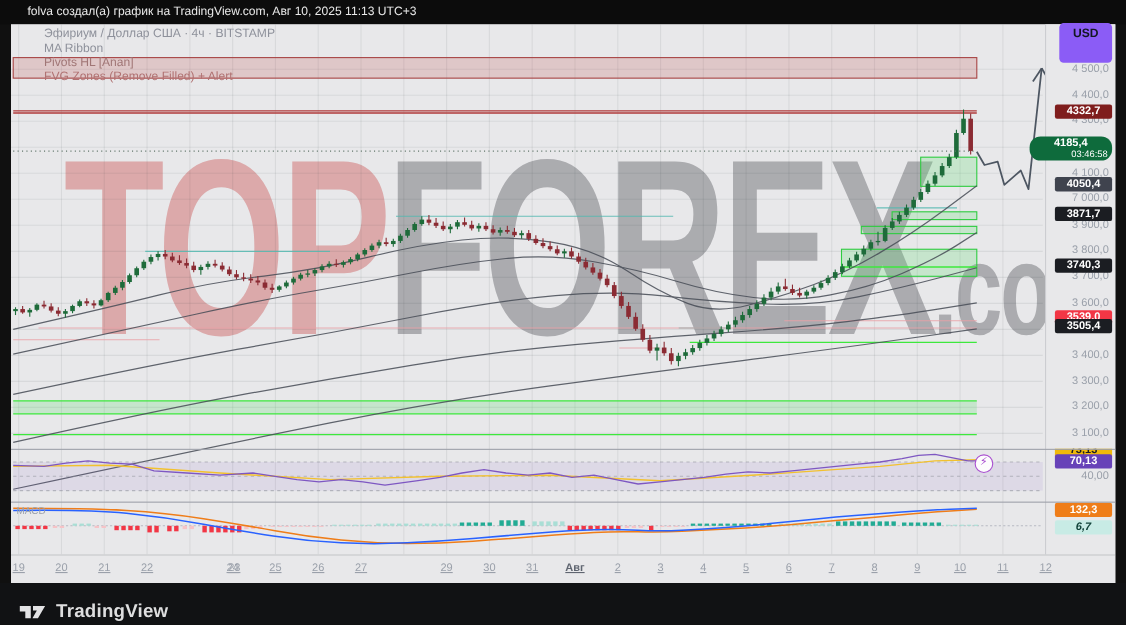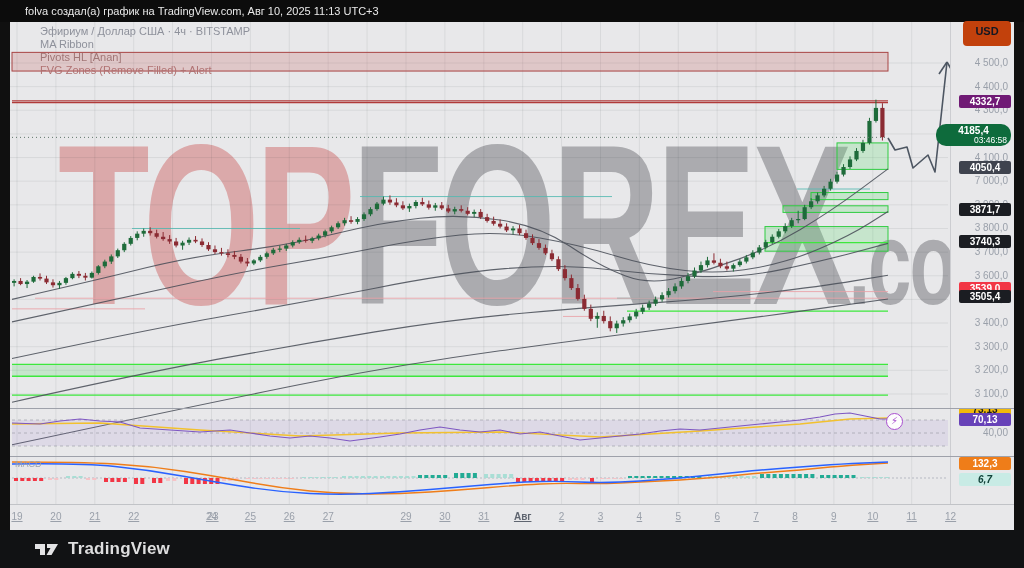--- a/index.html
+++ b/index.html
@@ -31,29 +31,29 @@
           color:#fff;border-radius:2px;padding:1px 4px;white-space:nowrap;}
   .pbadge .sub{display:block;font-size:8.5px;font-weight:normal;margin-top:-1px;margin-left:34px;}
   
   .sep{position:absolute;left:0;width:1004px;height:1px;background:#9ea1aa;z-index:6;}
   
   #taxis{position:absolute;left:0;top:482px;width:1004px;height:26px;background:#e8e8ea;z-index:5;
          border-top:1px solid rgba(120,125,135,0.35);}
   .tick{position:absolute;top:6px;transform:translateX(-50%);font-size:10px;color:#9aa0aa;text-decoration:underline;}
   .tick.strong{color:#5f6570;font-weight:bold;}
   
-  #usd{position:absolute;left:963px;top:21px;width:48px;height:25px;background:#c2410c;border-radius:4px;
+  #usd{position:absolute;left:963px;top:21px;width:48px;height:36px;background:#8b5cf6;border-radius:4px;
        z-index:8;font-size:11px;font-weight:bold;color:#131722;text-align:center;line-height:20px;cursor:pointer;}
   
   #bolt{position:absolute;left:876px;top:391px;width:17px;height:17px;border-radius:50%;background:#fdfdfd;
         border:1.5px solid #a94fd0;z-index:7;color:#a94fd0;font-size:10px;line-height:14px;text-align:center;}
   #macd-label{position:absolute;left:5px;top:437px;z-index:5;font-size:9px;color:#9aa0aa;}
   
   #bottombar{position:absolute;left:0;top:530px;width:1024px;height:38px;background:#111214;z-index:3;
-             display:flex;align-items:center;padding-left:34px;}
+             display:flex;align-items:flex-end;padding-left:17px;}
   #bottombar .brand{color:#dededf;font-size:17px;font-weight:bold;margin-left:8px;letter-spacing:.2px;}
 </style>
 </head>
 <body>
 
 <div id="stage">
   <div id="topbar">
     <span>folva создал(а) график на TradingView.com, Авг 10, 2025 11:13 UTC+3</span>
   </div>
 
@@ -578,24 +578,24 @@
           <div class="plabel" style="top: 153.2px;">7 000,0</div>
           <div class="plabel" style="top: 176.84px;">3 900,0</div>
           <div class="plabel" style="top: 200.48px;">3 800,0</div>
           <div class="plabel" style="top: 224.12px;">3 700,0</div>
           <div class="plabel" style="top: 247.76px;">3 600,0</div>
           <div class="plabel" style="top: 271.4px;">3 500,0</div>
           <div class="plabel" style="top: 295.04px;">3 400,0</div>
           <div class="plabel" style="top: 318.68px;">3 300,0</div>
           <div class="plabel" style="top: 342.32px;">3 200,0</div>
           <div class="plabel" style="top: 365.96px;">3 100,0</div>
-          <div class="pbadge" style="top: 72.5497px; background: #701a75; color: rgb(255, 255, 255);"><span>4332,7</span></div>
+          <div class="pbadge" style="top: 72.5497px; background: #7f1d1d; color: rgb(255, 255, 255);"><span>4332,7</span></div>
           <div class="pbadge" style="top: 102.371px; background: rgb(14, 107, 60); color: rgb(255, 255, 255); border-radius: 10px;"><span>4185,4</span><span class="sub">03:46:58</span></div>
           <div class="pbadge" style="top: 139.285px; background: rgb(63, 67, 78); color: rgb(255, 255, 255);"><span>4050,4</span></div>
-          <div class="pbadge" style="top: 181px; background: rgb(27, 29, 34); color: rgb(255, 255, 255);"><span>3871,7</span></div>
+          <div class="pbadge" style="top: 166px; background: rgb(27, 29, 34); color: rgb(255, 255, 255);"><span>3871,7</span></div>
           <div class="pbadge" style="top: 212.593px; background: rgb(27, 29, 34); color: rgb(255, 255, 255);"><span>3740,3</span></div>
           <div class="pbadge" style="top: 260.18px; background: rgb(242, 54, 69); color: rgb(255, 255, 255);"><span>3539,0</span></div>
           <div class="pbadge" style="top: 268.123px; background: rgb(27, 29, 34); color: rgb(255, 255, 255);"><span>3505,4</span></div>
         </div>
       <div class="axwrap" id="ax-rsi" style="top:386px;height:48px;">
           <div class="plabel" style="top: 19px;">40,00</div>
           <div class="pbadge" style="top: -5px; background: rgb(240, 185, 11); color: rgb(27, 29, 34);"><span>73,13</span></div>
           <div class="pbadge" style="top: 5px; background: rgb(103, 66, 184); color: rgb(255, 255, 255);"><span>70,13</span></div>
         </div>
       <div class="axwrap" id="ax-macd" style="top:434px;height:48px;">

